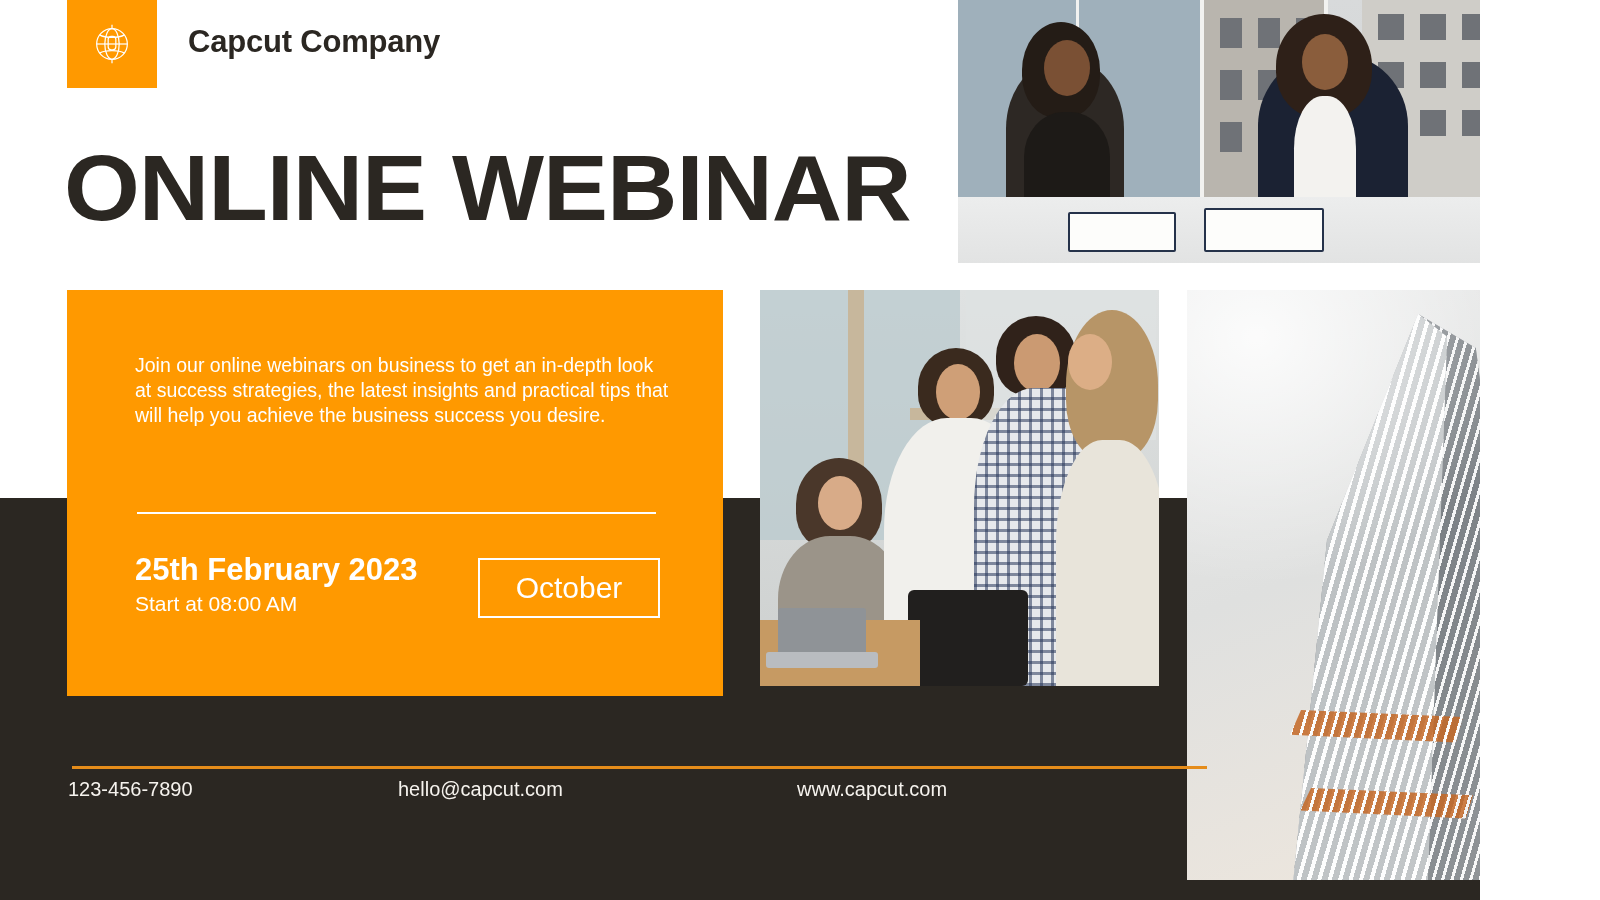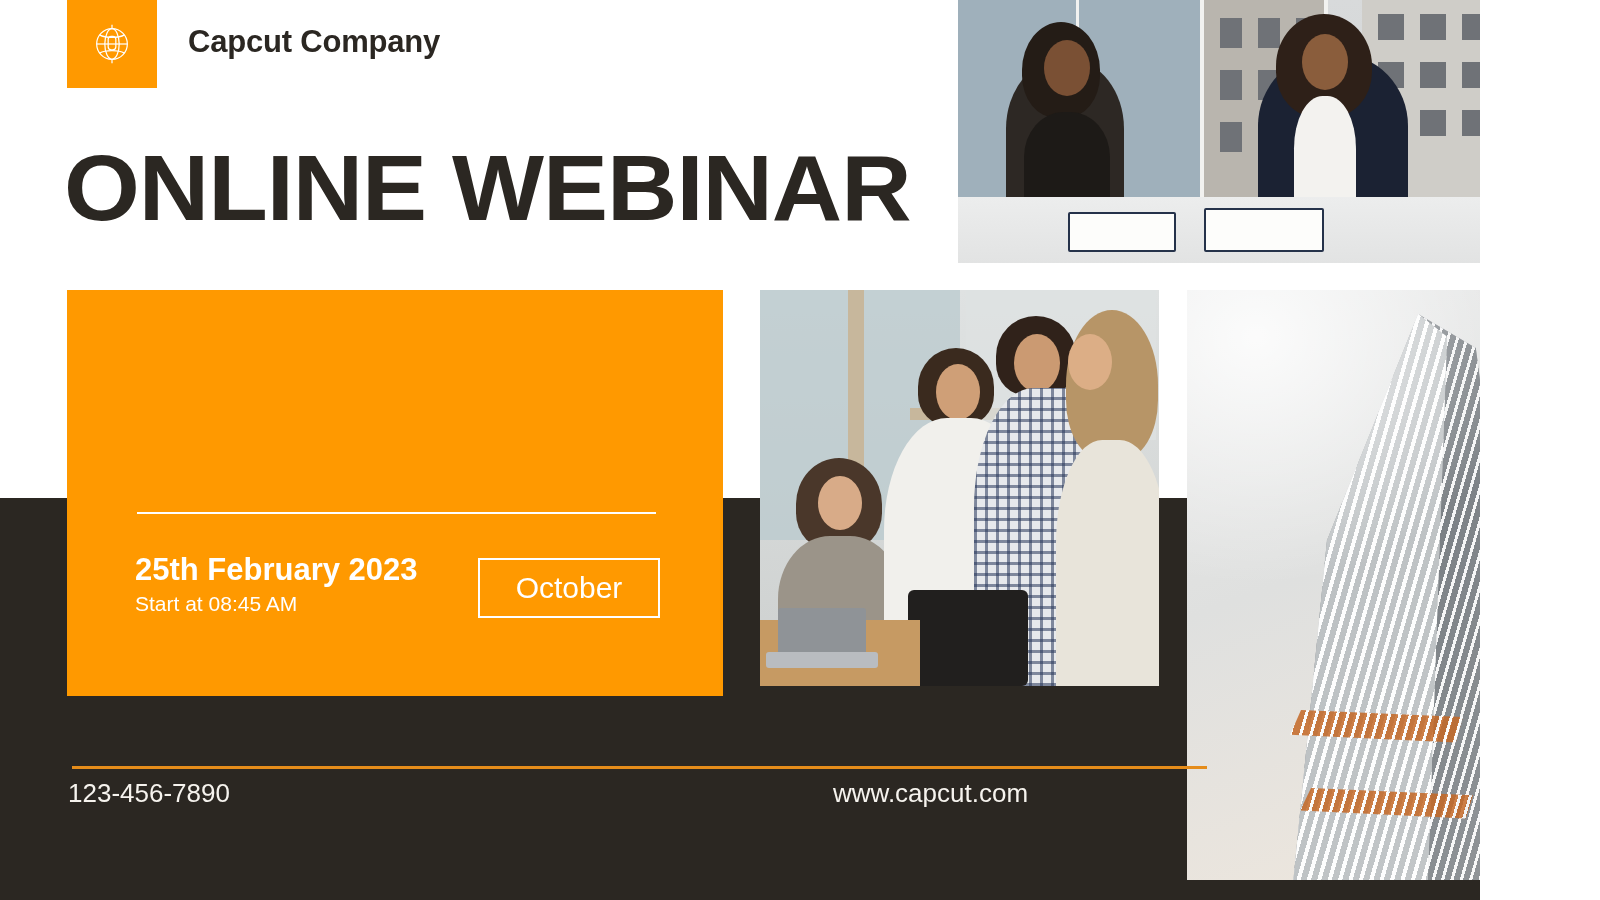--- a/index.html
+++ b/index.html
@@ -197,27 +197,27 @@
   
   .footer-rule {
     position: absolute;
     left: 72px; top: 766px;
     width: 1135px; height: 3px;
     background: #e58c1a;
   }
   .footer-item {
     position: absolute;
     top: 778px;
-    font-size: 26px;
+    font-size: 20px;
     color: #f6f3ee;
     white-space: nowrap;
   }
   .footer-phone { left: 68px; }
   .footer-email { left: 398px; }
-  .footer-web   { left: 797px; margin-left: 36px; }
+  .footer-web   { left: 797px; }
 </style>
 </head>
 <body>
 
 <div id="poster">
 
   <div class="band-white"></div>
   <div class="band-dark"></div>
 
   <div class="logo-square">
@@ -277,26 +277,27 @@
     <div class="pm-hair" style="left:318px;top:14px;width:96px;height:104px;background:#2e2018;"></div>
     <div class="pm-head" style="left:344px;top:34px;width:46px;height:56px;background:#8a5d3c;"></div>
     <div class="pm-person" style="left:336px;top:96px;width:62px;height:114px;background:#f3f2ef;"></div>
 
     <div class="pm-table"></div>
     <div class="pm-book" style="left:110px;top:212px;width:108px;height:40px;"></div>
     <div class="pm-book" style="left:246px;top:208px;width:120px;height:44px;"></div>
   </div>
 
   <div class="orange-card">
+    <div class="card-paragraph">Join our online webinars on business to get an in-depth look at success strategies, the latest insights and practical tips that will help you achieve the business success you desire.</div>
 
     <div class="card-divider"></div>
 
     <div class="card-date">25th February 2023</div>
 
-    <div class="card-time">Start at 08:45 AM</div>
+    <div class="card-time">Start at 08:00 AM</div>
 
     <button class="register-button">October</button>
   </div>
 
   <div class="photo photo-team">
     <div class="pt-glass" style="left:0;top:0;width:200px;height:250px;"></div>
     <div class="pt-wall" style="left:88px;top:0;width:16px;height:330px;"></div>
     <div class="pt-wall" style="left:150px;top:118px;width:120px;height:12px;"></div>
     <div class="pt-wall" style="left:150px;top:190px;width:120px;height:12px;"></div>
     <div class="pt-glass" style="left:206px;top:0;width:190px;height:150px;background:#dde2e2;"></div>
@@ -332,16 +333,17 @@
                 clip-path: polygon(10% 0%, 100% 16%, 96% 74%, 4% 56%);"></div>
     <div class="tw-glow" style="left:106px;top:498px;width:180px;height:40px;
                 clip-path: polygon(10% 0%, 100% 18%, 96% 76%, 4% 56%);"></div>
     <div class="tw-sky-haze"></div>
   </div>
 
   <div class="footer-rule"></div>
 
   <div class="footer-item footer-phone">123-456-7890</div>
 
+  <div class="footer-item footer-email">hello@capcut.com</div>
 
   <div class="footer-item footer-web">www.capcut.com</div>
 
 </div>
 
 </body></html>

